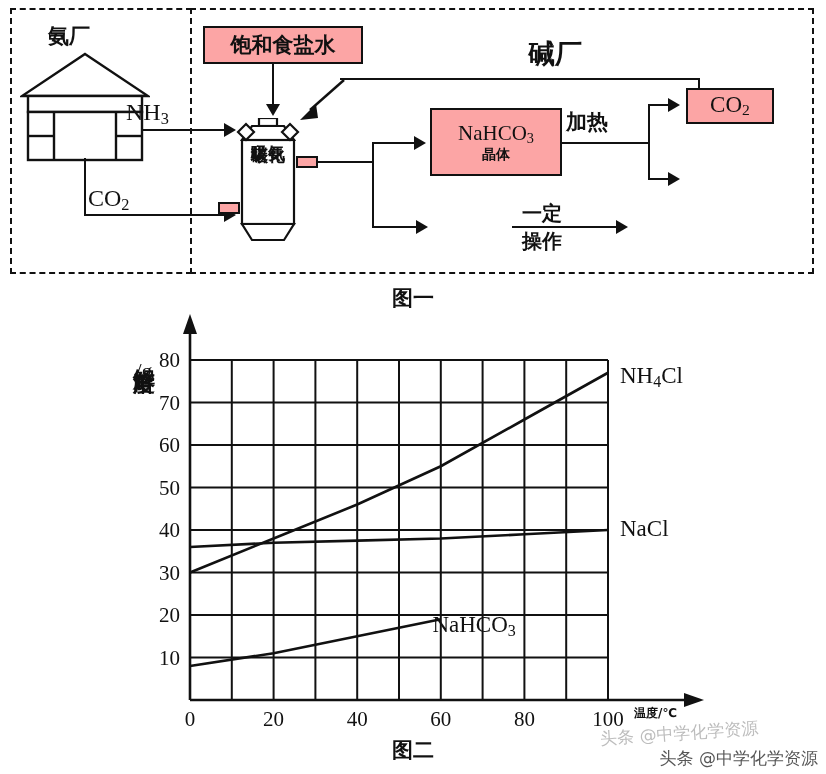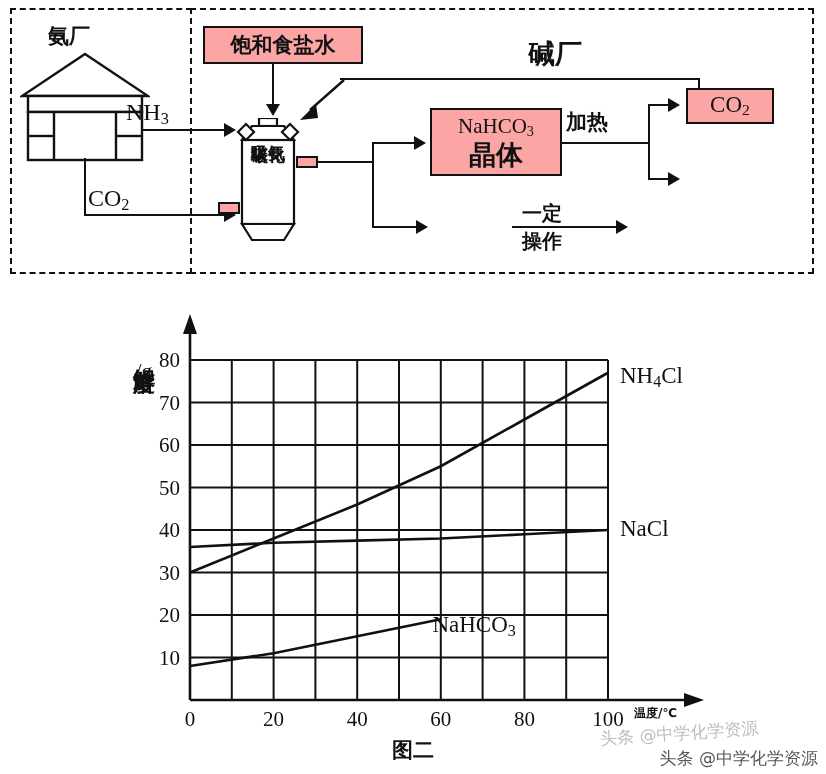--- a/index.html
+++ b/index.html
@@ -138,21 +138,21 @@
 
     <div class="ln" style="left:316px;top:161px;width:58px;height:2.4px;"></div>
     <div class="ln" style="left:372px;top:142px;width:2.4px;height:86px;"></div>
     <div class="ln" style="left:372px;top:142px;width:44px;height:2.4px;"></div>
     <div class="arrow-r" style="left:414px;top:136px;"></div>
     <div class="ln" style="left:372px;top:226px;width:46px;height:2.4px;"></div>
     <div class="arrow-r" style="left:416px;top:220px;"></div>
 
     <div class="boxed" style="left:430px;top:108px;width:132px;height:68px;font-size:21px;flex-direction:column;">
       <span style="font-family:'Liberation Serif',serif;">NaHCO<sub>3</sub></span>
-      <span class="cn" style="font-size:27px;">晶体</span>
+      <span class="cn" style="font-size:14px;">晶体</span>
     </div>
 
     <div class="lbl cn" style="left:566px;top:112px;font-size:21px;">加热</div>
     <div class="ln" style="left:562px;top:142px;width:88px;height:2.4px;"></div>
     <div class="ln" style="left:648px;top:104px;width:2.4px;height:76px;"></div>
     <div class="ln" style="left:648px;top:104px;width:22px;height:2.4px;"></div>
     <div class="arrow-r" style="left:668px;top:98px;"></div>
     <div class="ln" style="left:648px;top:178px;width:22px;height:2.4px;"></div>
     <div class="arrow-r" style="left:668px;top:172px;"></div>
 
@@ -160,20 +160,21 @@
       <span>CO<sub>2</sub></span>
     </div>
 
 
     <div class="ln" style="left:512px;top:226px;width:108px;height:2.4px;"></div>
     <div class="arrow-r" style="left:616px;top:220px;"></div>
     <div class="lbl cn" style="left:522px;top:203px;font-size:20px;font-family:Liberation Serif, serif;">一定</div>
     <div class="lbl cn" style="left:522px;top:231px;font-size:20px;">操作</div>
 
 
+    <div class="figcap" style="left:0;top:284px;">图一</div>
   </div>
 
   <div class="abs" id="fig2">
 
     <svg class="chart-svg" width="826" height="430">
 
       <g id="gridlines" stroke="#111" stroke-width="2">
           <line x1="190" x2="190" y1="400" y2="60"></line>
           <line x1="231.8" x2="231.8" y1="400" y2="60"></line>
           <line x1="273.6" x2="273.6" y1="400" y2="60"></line>

